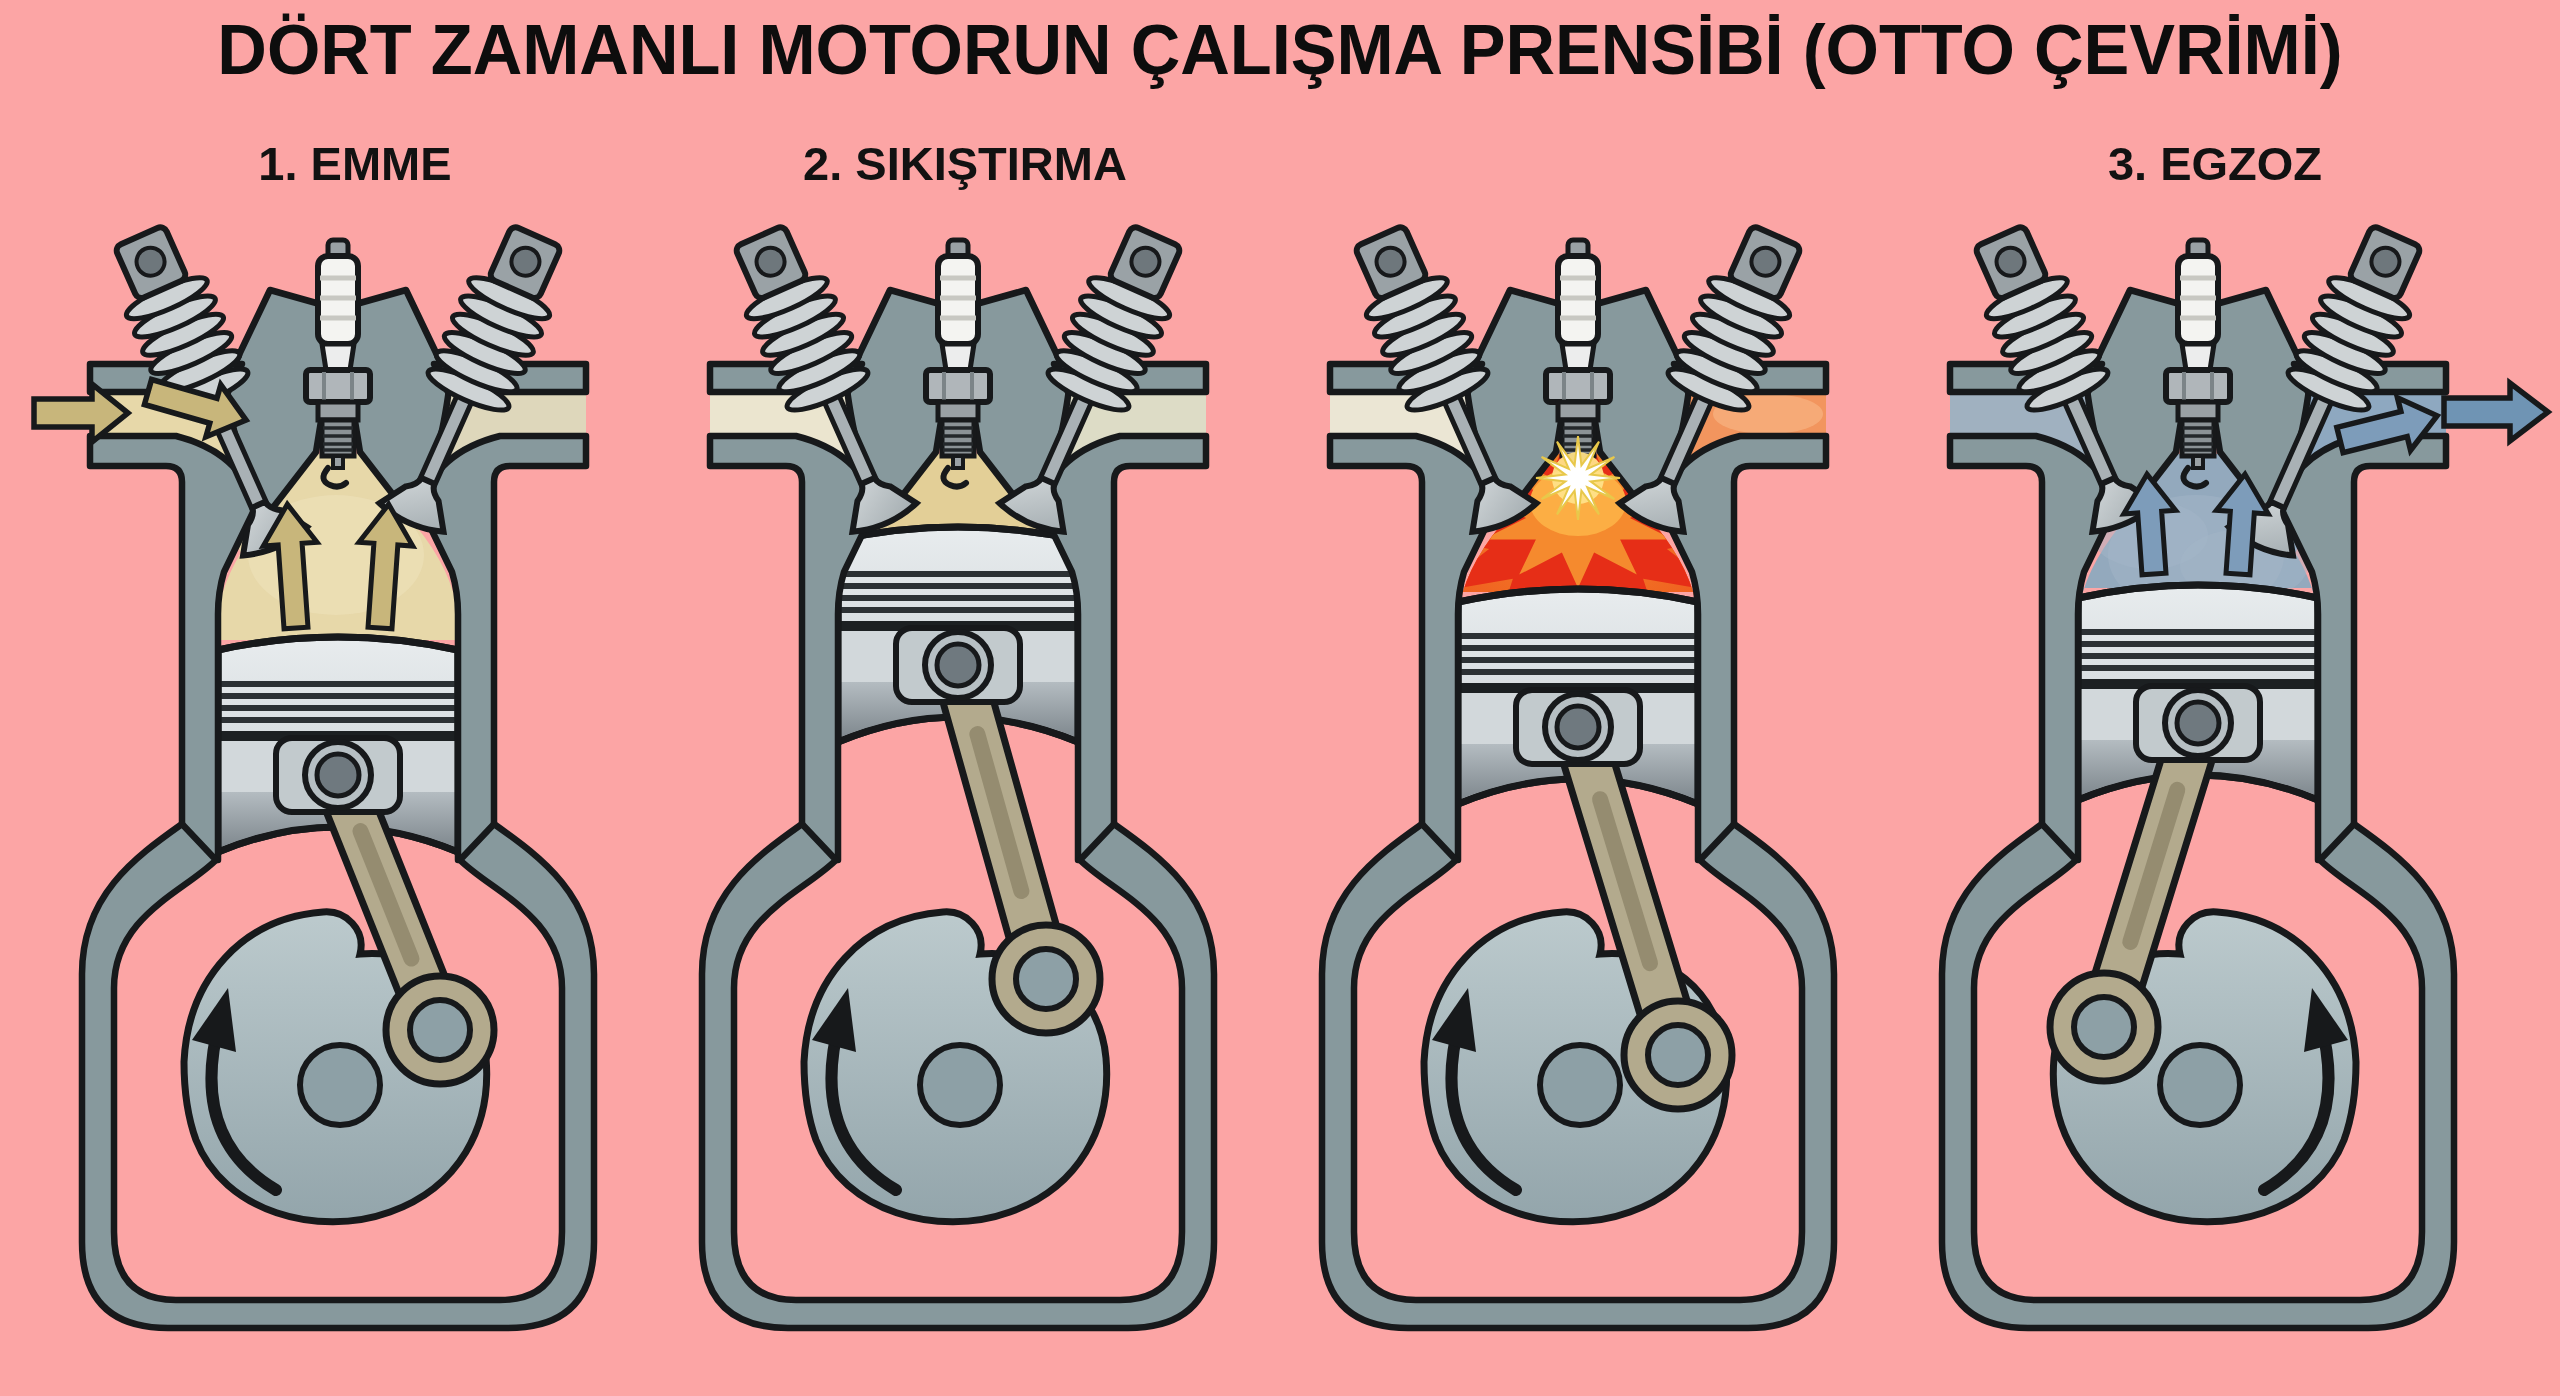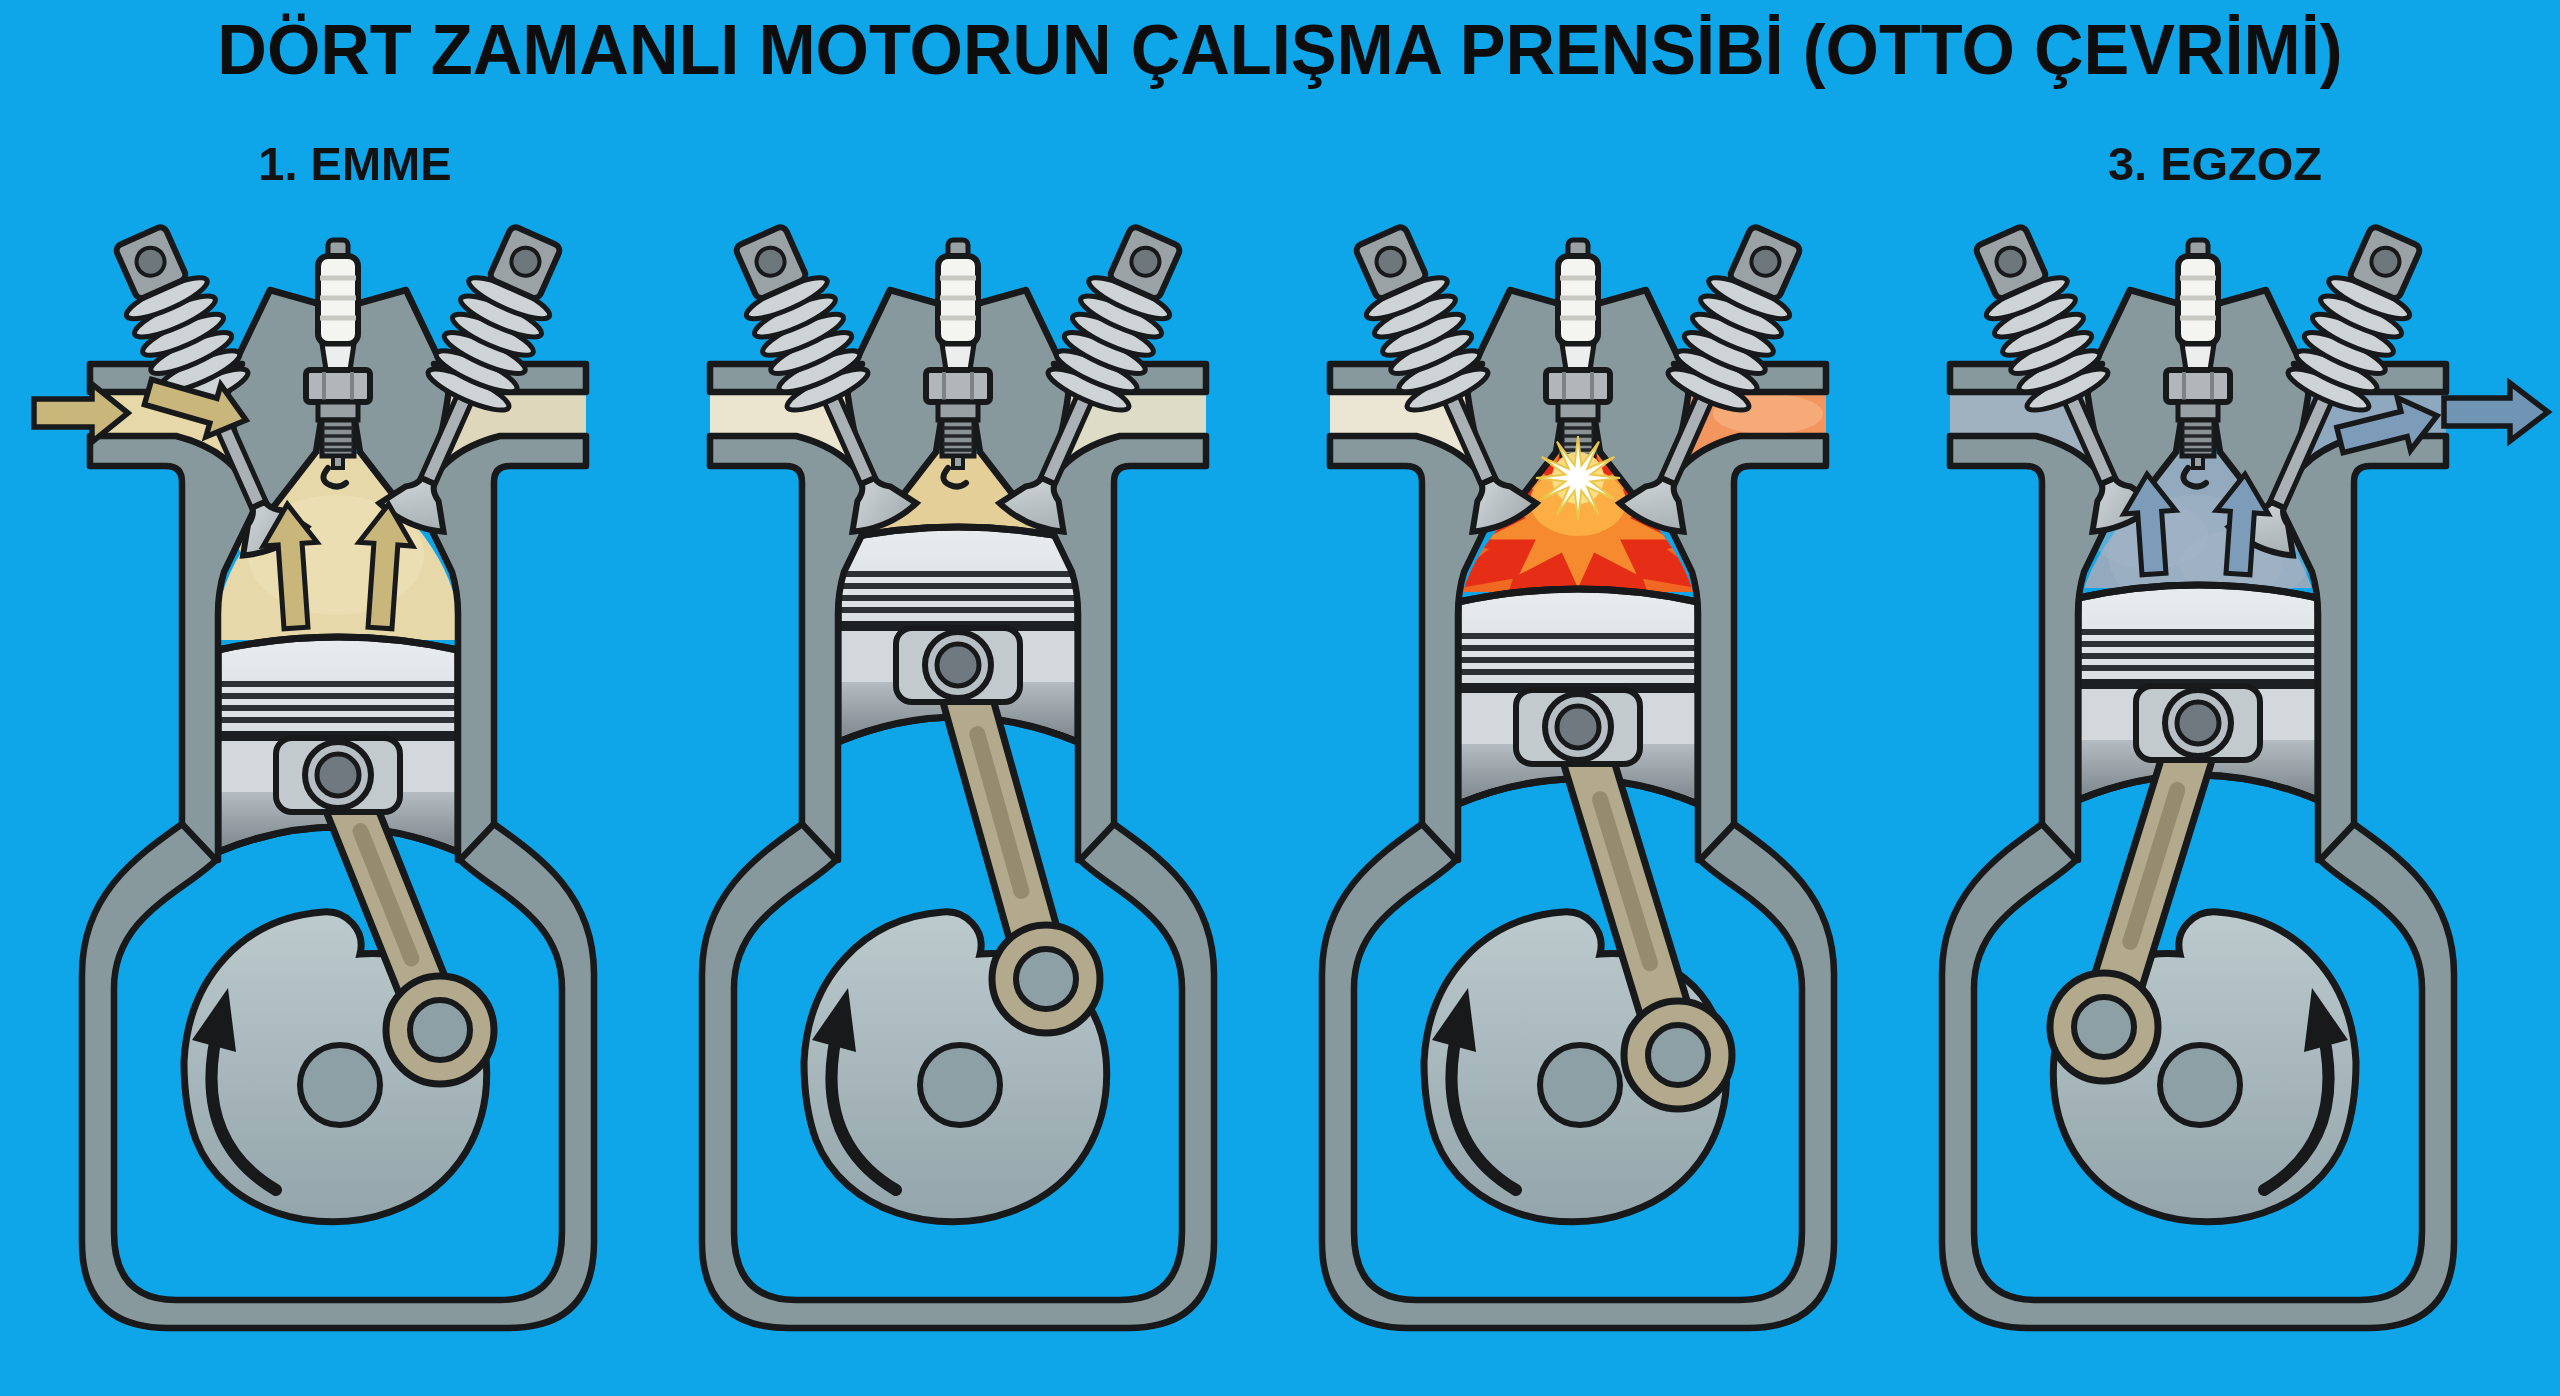--- a/index.html
+++ b/index.html
@@ -1,19 +1,19 @@
 <!DOCTYPE html>
 <html><head>
 <meta charset="utf-8">
 <style>
   html,body{margin:0;padding:0;background:#e8e8e8;}
   .canvas{
     position:relative;
     width:2560px;height:1396px;
-    background:#0ea5e9;
+    background:#fca5a5;
     overflow:hidden;
     font-family:"Liberation Sans", sans-serif;
   }
   .title{
     position:absolute;top:10px;left:0;width:100%;
     text-align:center;
     font-size:70px;font-weight:700;letter-spacing:0px;
     color:#0d0d0d;
     transform:scaleX(0.98);
     white-space:nowrap;
@@ -479,14 +479,15 @@
         <g>
           <path d="M0,-12 H62 V-26 L100,0 L62,26 V12 H0 Z" transform="translate(266,334) rotate(-94)" fill="#7d9cba" stroke="#17191b" stroke-width="5"></path>
           <path d="M0,-12 H62 V-26 L100,0 L62,26 V12 H0 Z" transform="translate(350,334) rotate(-86)" fill="#7d9cba" stroke="#17191b" stroke-width="5"></path>
           <path d="M0,-13 H66 V-27 L100,0 L66,27 V13 H0 Z" transform="translate(452,200) rotate(-14)" fill="#7d9cba" stroke="#17191b" stroke-width="5.5"></path>
           <path d="M0,-14 H66 V-29 L104,0 L66,29 V14 H0 Z" transform="translate(556,172)" fill="#6f94b4" stroke="#17191b" stroke-width="5.5"></path>
         </g>
       </g>
     </svg>
   <div class="title">DÖRT ZAMANLI MOTORUN ÇALIŞMA PRENSİBİ (OTTO ÇEVRİMİ)</div>
   <div class="stage-label" style="left: 355px;">1. EMME</div>
+  <div class="stage-label" style="left: 965px;">2. SIKIŞTIRMA</div>
   <div class="stage-label" style="left: 2215px;">3. EGZOZ</div>
 </div>
 
 </body></html>

